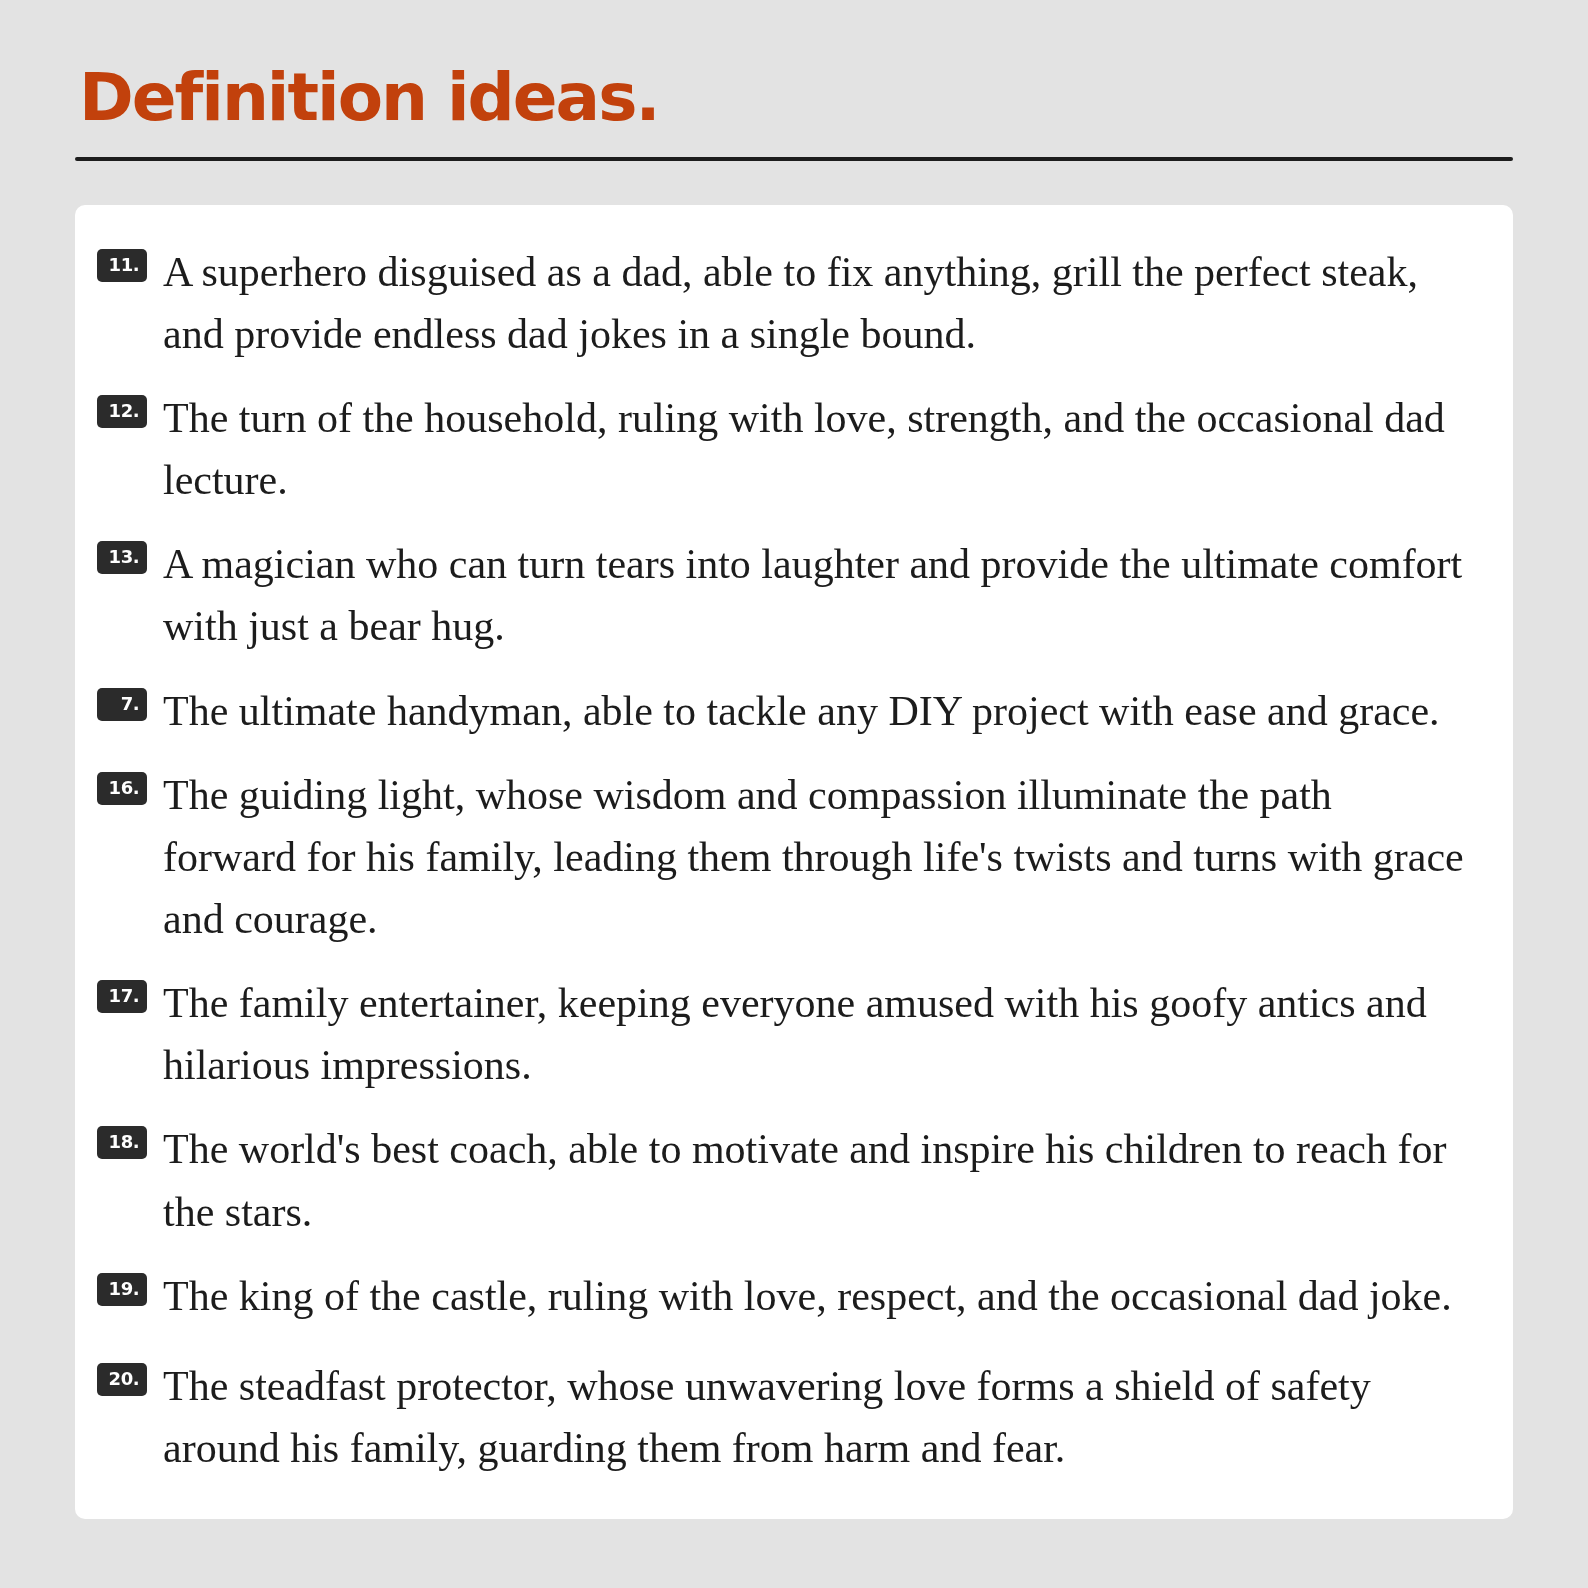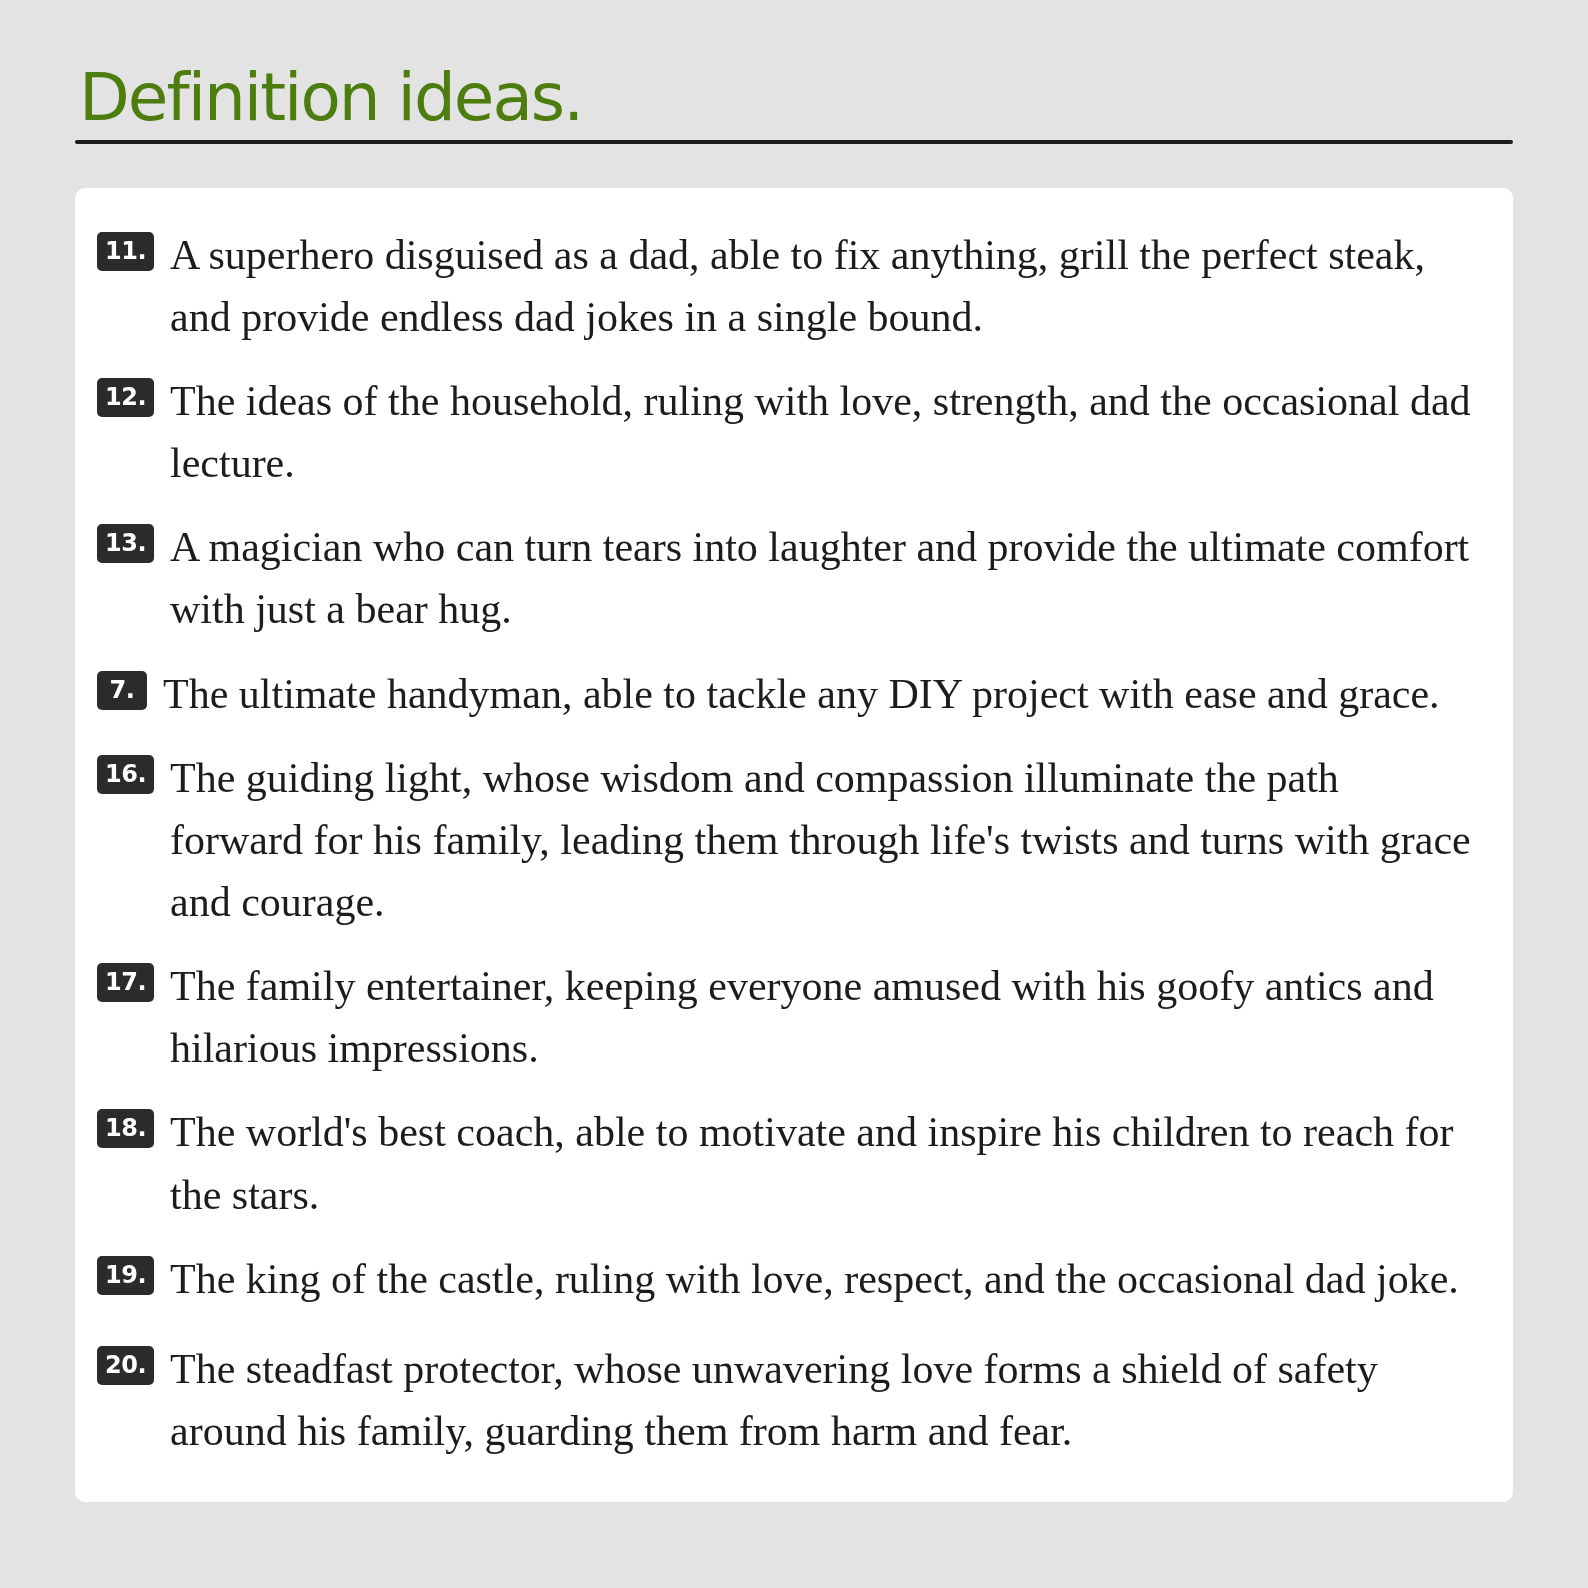--- a/index.html
+++ b/index.html
@@ -15,26 +15,26 @@
   }
   .page {
     width: 1588px;
     height: 1588px;
     box-sizing: border-box;
     padding: 62px 75px 40px 75px;
     position: relative;
   }
   .title {
     font-family: "DejaVu Sans", sans-serif;
-    font-weight: 400;
+    font-weight: 700;
     font-size: 66px;
     letter-spacing: -2px;
-    color: #4d7c0f;
+    color: #c2410c;
     line-height: 1.1;
-    margin: 0 0 5px 0;
+    margin: 0 0 22px 0;
     padding: 0 0 0 4px;
   }
   .title-rule {
     height: 4px;
     background: #1d1d1d;
     width: 1438px;
     margin: 0 0 44px 0;
     border-radius: 2px;
   }
   .card {
@@ -60,28 +60,28 @@
   }
   li.item.gap-before {
     margin-top: 28px;
   }
   .num {
     flex: 0 0 auto;
     background: #2b2b2b;
     color: #ffffff;
     font-family: "DejaVu Sans", sans-serif;
     font-weight: 700;
-    font-size: 24px;
+    font-size: 18px;
     line-height: 1;
     padding: 7px 8px 8px 8px;
     border-radius: 5px;
     margin-right: 16px;
     margin-top: 8px;
     min-width: 34px;
-    text-align: center;
+    text-align: right;
     letter-spacing: -0.5px;
   }
   .text {
     font-family: "Liberation Serif", serif;
     font-size: 42px;
     line-height: 1.48;
     color: #1c1c1c;
     max-width: 1320px;
   }
 </style>
@@ -96,21 +96,21 @@
   <div class="card">
     <ul class="list">
 
       <li class="item">
         <span class="num">11.</span>
         <span class="text">A superhero disguised as a dad, able to fix anything, grill the perfect steak, and provide endless dad jokes in a single bound.</span>
       </li>
 
       <li class="item">
         <span class="num">12.</span>
-        <span class="text">The ideas of the household, ruling with love, strength, and the occasional dad lecture.</span>
+        <span class="text">The turn of the household, ruling with love, strength, and the occasional dad lecture.</span>
       </li>
 
       <li class="item">
         <span class="num">13.</span>
         <span class="text">A magician who can turn tears into laughter and provide the ultimate comfort with just a bear hug.</span>
       </li>
 
       <li class="item">
         <span class="num">7.</span>
         <span class="text">The ultimate handyman, able to tackle any DIY project with ease and grace.</span>

